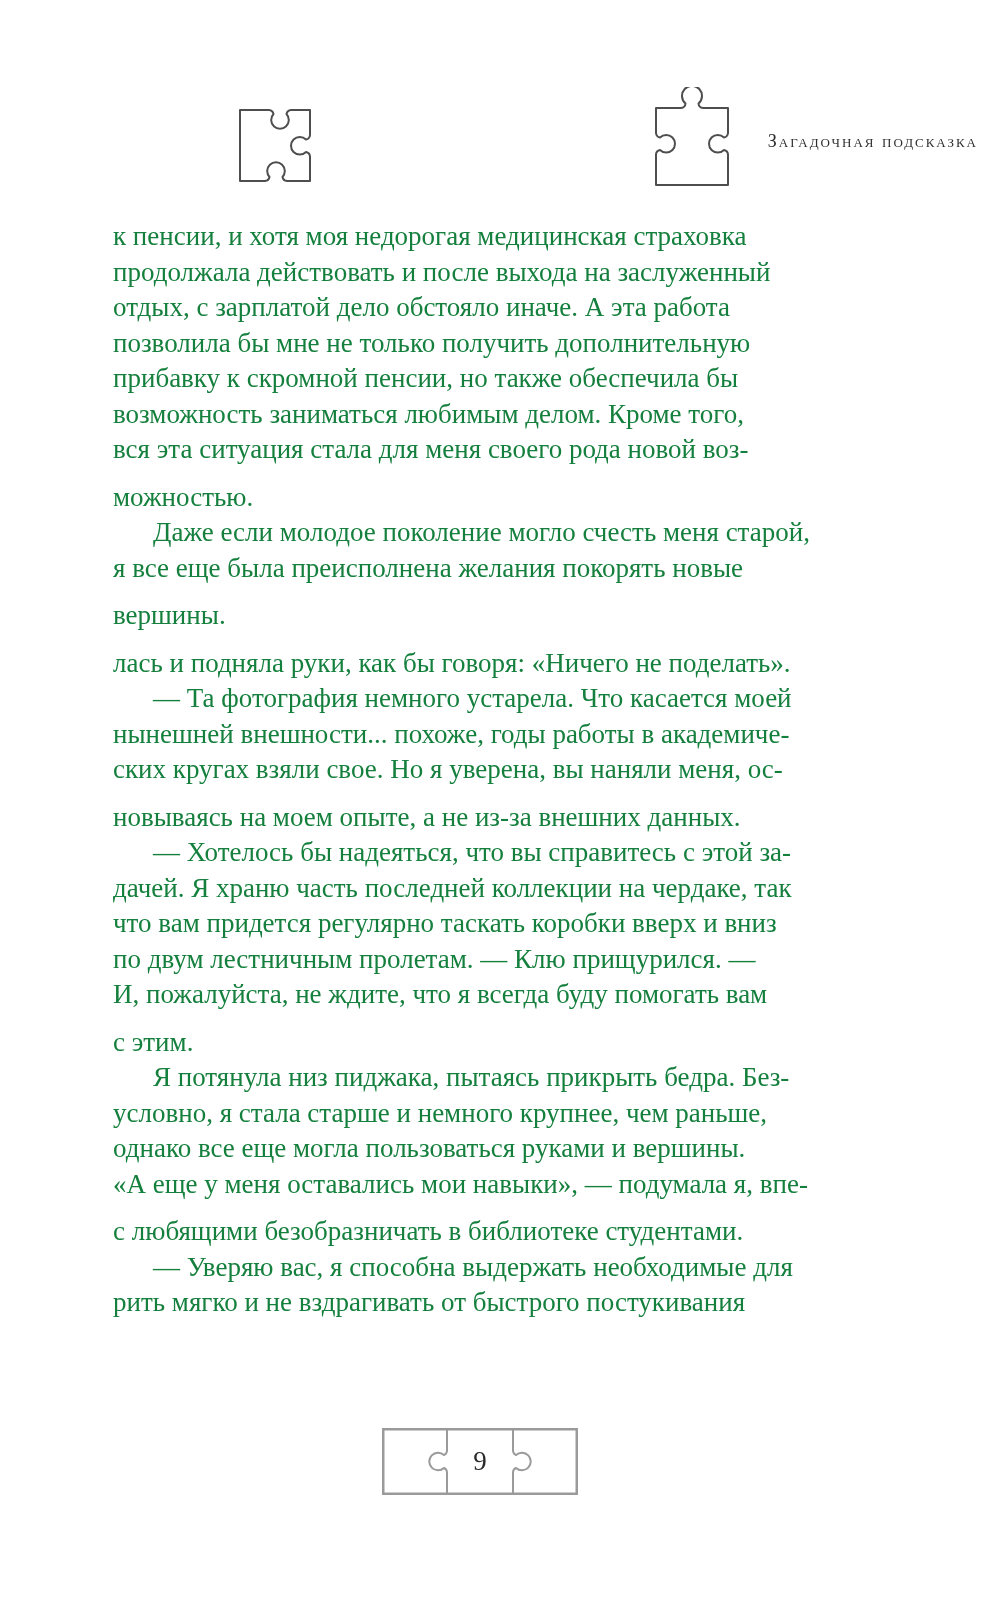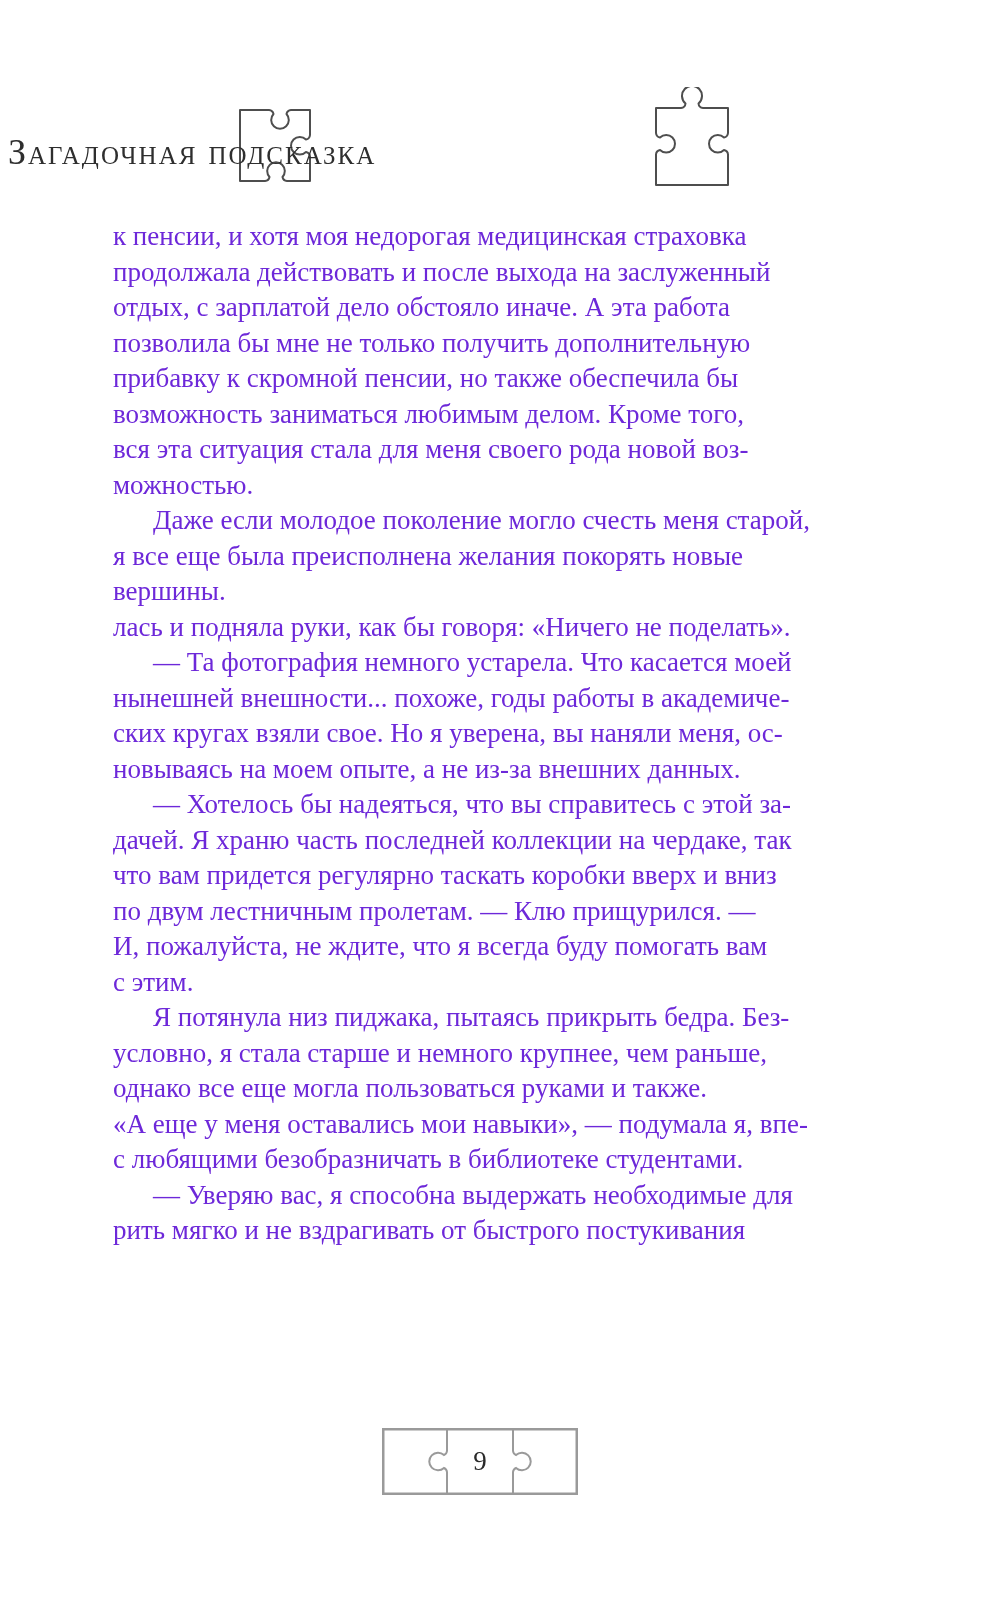--- a/index.html
+++ b/index.html
@@ -12,47 +12,47 @@
     overflow: hidden;
     font-family: "Liberation Serif", "DejaVu Serif", serif;
   }
   
   .header-icon { position: absolute; }
   .header-icon svg { display: block; }
   .icon-left  { left: 239px; top: 109px; }
   .icon-right { left: 655px; top: 87px; }
   .chapter-title {
     position: absolute;
-    left: 8px; top: 131px;
+    left: 16px; top: 131px;
     width: 962px;
-    text-align: left;
-    font-size: 36px;
+    text-align: right;
+    font-size: 18px;
     font-variant: small-caps;
     letter-spacing: 2px;
     color: #2e2e2e;
   }
   
   .body-text {
     position: absolute;
     left: 113px; top: 219px;
     width: 772px;
     font-size: 27px;
-    color: #6d28d9;
+    color: #15803d;
   }
   .line {
     height: 35.5px;
     line-height: 35.5px;
     overflow: hidden;
     white-space: nowrap;
     text-align: justify;
     text-align-last: justify;
   }
   
   .line::after { content: ""; display: inline-block; width: 100%; height: 0; }
-  .line.last  { text-align-last: left; }
+  .line.last  { text-align-last: left; margin-top: 12px; }
   .line.last::after { content: none; }
   .line.indent { text-indent: 40px; }
   
   .footer-marker { position: absolute; left: 382px; top: 1428px; width: 196px; height: 67px; }
   .footer-marker svg { display: block; position: absolute; left: 0; top: 0; }
   .page-number {
     position: absolute; left: 0; top: 0;
     width: 196px; height: 67px;
     display: flex; align-items: center; justify-content: center;
     font-size: 27px;
@@ -100,21 +100,21 @@
       <div class="line">ских кругах взяли свое. Но я уверена, вы наняли меня, ос-</div>
       <div class="line last">новываясь на моем опыте, а не из-за внешних данных.</div>
       <div class="line indent">— Хотелось бы надеяться, что вы справитесь с этой за-</div>
       <div class="line">дачей. Я храню часть последней коллекции на чердаке, так</div>
       <div class="line">что вам придется регулярно таскать коробки вверх и вниз</div>
       <div class="line">по двум лестничным пролетам. — Клю прищурился. —</div>
       <div class="line">И, пожалуйста, не ждите, что я всегда буду помогать вам</div>
       <div class="line last">с этим.</div>
       <div class="line indent">Я потянула низ пиджака, пытаясь прикрыть бедра. Без-</div>
       <div class="line">условно, я стала старше и немного крупнее, чем раньше,</div>
-      <div class="line">однако все еще могла пользоваться руками и также.</div>
+      <div class="line">однако все еще могла пользоваться руками и вершины.</div>
       <div class="line">«А еще у меня оставались мои навыки», — подумала я, впе-</div>
       <div class="line last">с любящими безобразничать в библиотеке студентами.</div>
       <div class="line indent">— Уверяю вас, я способна выдержать необходимые для</div>
       <div class="line">рить мягко и не вздрагивать от быстрого постукивания</div>
     </div>
 
   <div class="footer-marker">
     <svg width="196" height="67" viewBox="0 0 196 67" fill="none" stroke="#9a9a9a">
       <rect x="1.25" y="1.25" width="193.5" height="64.5" stroke-width="2.5"></rect>
       <path stroke-width="2" d="M 65 2 V 23 A 5 5 0 0 1 62 27 A 8.8 8.8 0 1 0 62 40 A 5 5 0 0 1 65 44 V 65"></path>

